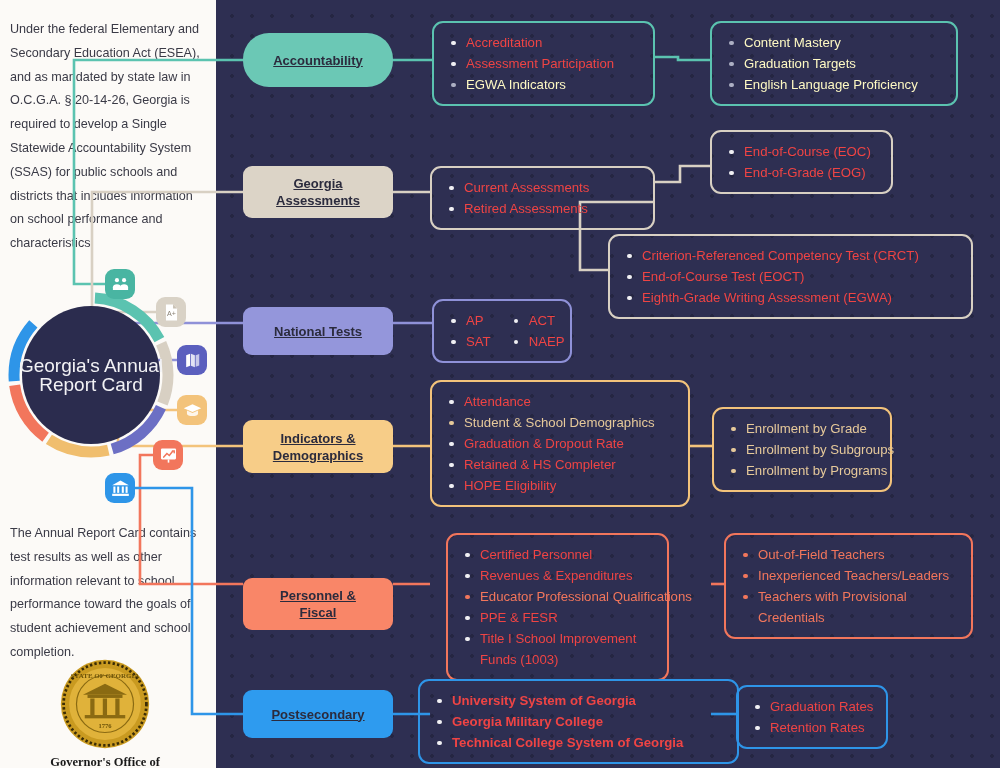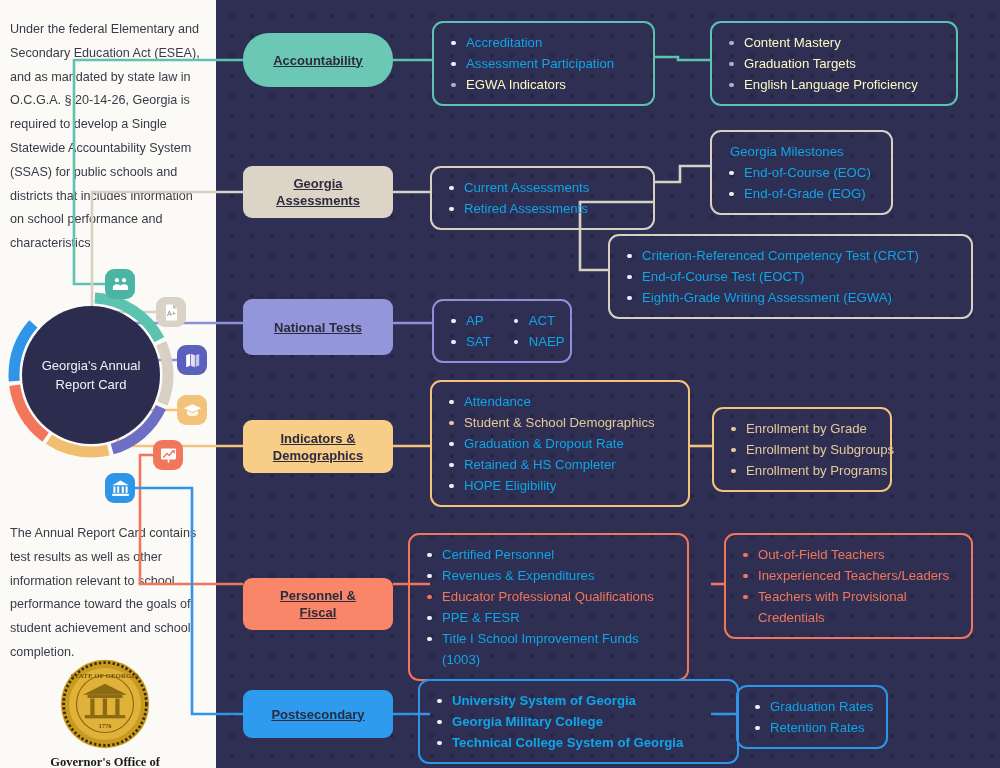--- a/index.html
+++ b/index.html
@@ -38,21 +38,21 @@
   .seal-caption{
     font-family:"Liberation Serif", serif;font-weight:bold;
     font-size:12.5px;line-height:13.5px;color:#1a1a1a;margin-top:2px;
   }
 
   
   .donut{position:absolute;left:8px;top:292px;width:166px;height:166px;}
   .donut-label{
     position:absolute;left:8px;top:292px;width:166px;height:166px;
     display:flex;align-items:center;justify-content:center;text-align:center;
-    color:#F2F2F5;font-size:13px;line-height:19px;pointer-events:none;
+    color:#F2F2F5;font-size:19px;line-height:19px;pointer-events:none;
   }
 
   
   .badge{
     position:absolute;width:30px;height:30px;border-radius:9px;
     display:flex;align-items:center;justify-content:center;
   }
   .badge svg{width:19px;height:19px;display:block;}
 
   
@@ -68,21 +68,21 @@
   .node u{text-decoration:underline;}
 
   .panel{
     position:absolute;border-radius:11px;border:2.5px solid #fff;
     box-sizing:border-box;
     padding:9px 14px 9px 14px;
   }
   .panel ul{margin:0;padding:0;list-style:none;}
   .panel li{
     position:relative;padding-left:18px;
-    font-size:13.2px;line-height:21px;color:#0ea5e9;
+    font-size:13.2px;line-height:21px;color:#ef4444;
     white-space:nowrap;
   }
   .panel li::before{
     content:"";position:absolute;left:3px;top:8.5px;
     width:4.5px;height:4.5px;border-radius:50%;background:#F0F0F4;
   }
   .panel li.noBullet{padding-left:4px;}
   .panel li.noBullet::before{display:none;}
   .panel li.wrap{white-space:normal;}
 
@@ -246,34 +246,33 @@
     </div>
   </div>
   <div class="panel" style="left:430px;top:166px;width:225px;border-color:#D8D0C3;">
     <ul>
       <li>Current Assessments</li>
       <li>Retired Assessments</li>
     </ul>
   </div>
   <div class="panel" style="left:710px;top:130px;width:183px;border-color:#D8D0C3;">
     <ul>
-      <li class="noBullet">Georgia Milestones</li>
       <li>End-of-Course (EOC)</li>
       <li>End-of-Grade (EOG)</li>
     </ul>
   </div>
   <div class="panel" style="left:608px;top:234px;width:365px;border-color:#D8D0C3;">
     <ul>
       <li>Criterion-Referenced Competency Test (CRCT)</li>
       <li>End-of-Course Test (EOCT)</li>
       <li>Eighth-Grade Writing Assessment (EGWA)</li>
     </ul>
   </div>
 
-  <div class="node" style="left:243px;top:299px;width:150px;height:56px;background:#9496DB;">
+  <div class="node" style="left:243px;top:307px;width:150px;height:48px;background:#9496DB;">
     <u>National Tests</u>
   </div>
   <div class="panel" style="left:432px;top:299px;width:140px;border-color:#8F91D8;">
     <div class="two-col">
       <ul>
         <li>AP</li>
         <li>SAT</li>
       </ul>
       <ul>
         <li>ACT</li>
@@ -304,21 +303,21 @@
       <li class="link-sand">Enrollment by Programs</li>
     </ul>
   </div>
 
   <div class="node" style="left:243px;top:558px;width:150px;height:52px;background:#F98668;margin-top:20px;">
     <div>
       <u>Personnel &amp;</u><br>
       <u>Fiscal</u>
     </div>
   </div>
-  <div class="panel" style="left:408px;top:533px;width:281px;border-color:#F2765C;">
+  <div class="panel" style="left:446px;top:533px;width:223px;border-color:#F2765C;">
     <ul>
       <li>Certified Personnel</li>
       <li>Revenues &amp; Expenditures</li>
       <li class="link-salmon">Educator Professional Qualifications</li>
       <li>PPE &amp; FESR</li>
       <li class="wrap">Title I School Improvement Funds (1003)</li>
     </ul>
   </div>
   <div class="panel" style="left:724px;top:533px;width:249px;border-color:#F2765C;">
     <ul>

